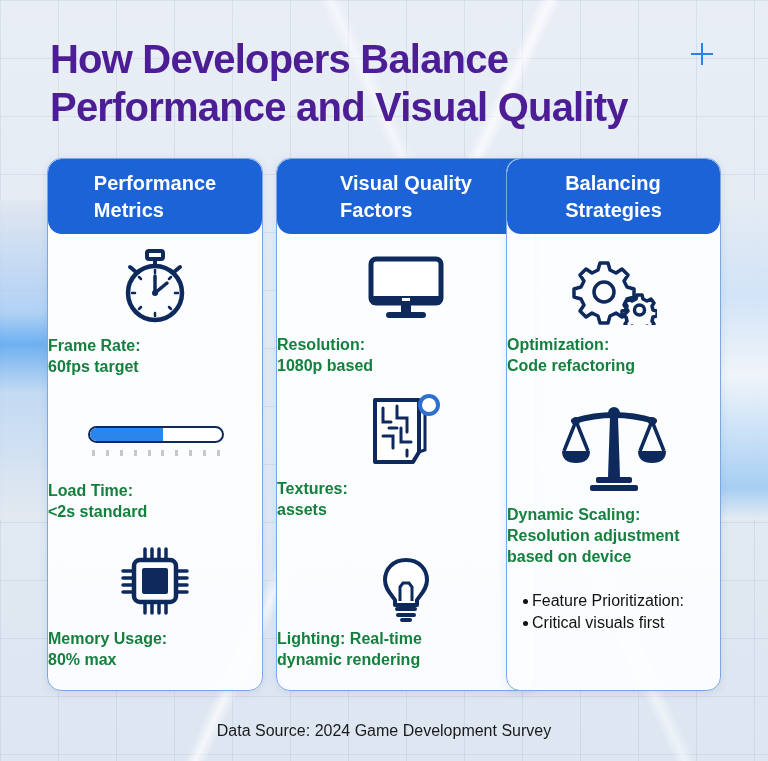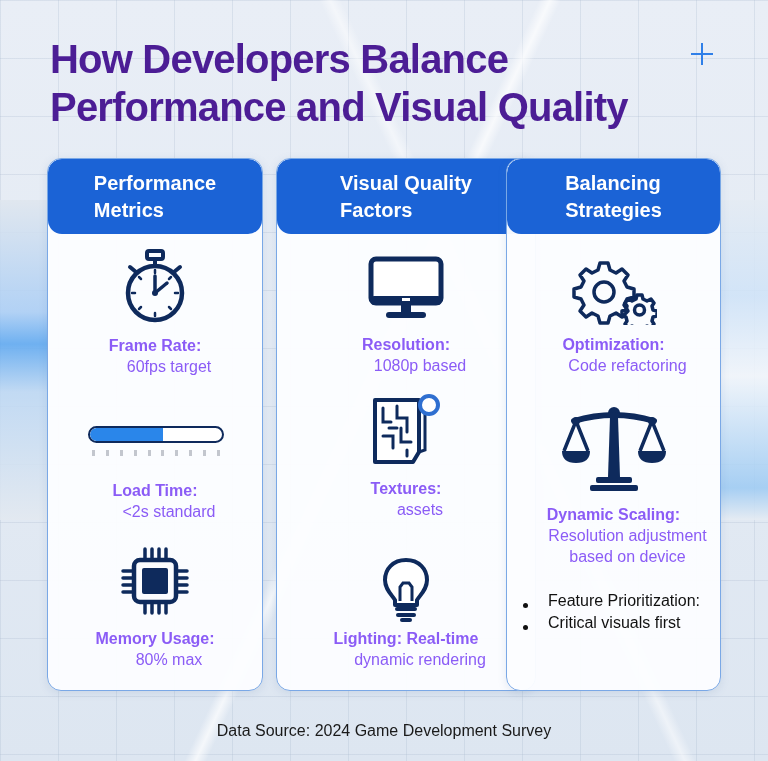--- a/index.html
+++ b/index.html
@@ -58,26 +58,26 @@
   .card-2 { left: 276px; width: 260px; }
   .card-3 { left: 506px; width: 215px; }
   .card-header {
     height: 75px; background: #1b63d6;
     border-radius: 14px 14px 14px 14px;
     display: flex; align-items: center; justify-content: center;
     text-align: left; color: #fff;
     font-size: 20px; font-weight: 700; line-height: 27px;
     padding: 0 10px;
   }
-  .item { position: absolute; left: 0; right: 0; text-align: center; color: #8b5cf6; }
+  .item { position: absolute; left: 0; right: 0; text-align: left; color: #15803d; }
   .item .label { font-size: 16px; font-weight: 700; line-height: 21px; }
-  .item .value { font-size: 16px; font-weight: 400; line-height: 21px; padding-left: 28px; }
+  .item .value { font-size: 16px; font-weight: 700; line-height: 21px; }
   .icon { position: absolute; left: 50%; transform: translateX(-50%); }
   .bullets { position: absolute; left: 16px; right: 8px; text-align: left; color: #111; font-size: 16px; line-height: 22px; }
-  .bullets .b { display: flex; gap: 20px; align-items: center; }
+  .bullets .b { display: flex; gap: 4px; }
   .bullets .dot { width: 5px; height: 5px; border-radius: 50%; background: #111; margin-top: 9px; flex: 0 0 5px; }
 
   .progress {
     position: absolute; left: 40px; top: 267px; width: 136px; height: 17px;
     border: 2.5px solid #0e2a5c; border-radius: 9px; background: #fff; overflow: hidden;
   }
   .progress-fill { height: 100%; background: #2a86ea; border-radius: 6px 0 0 6px; }
   .ticks { position: absolute; left: 40px; top: 291px; width: 136px; display: flex; justify-content: space-between; padding: 0 4px; }
   .ticks span { width: 3px; height: 6px; background: #c3c7ce; }
 

